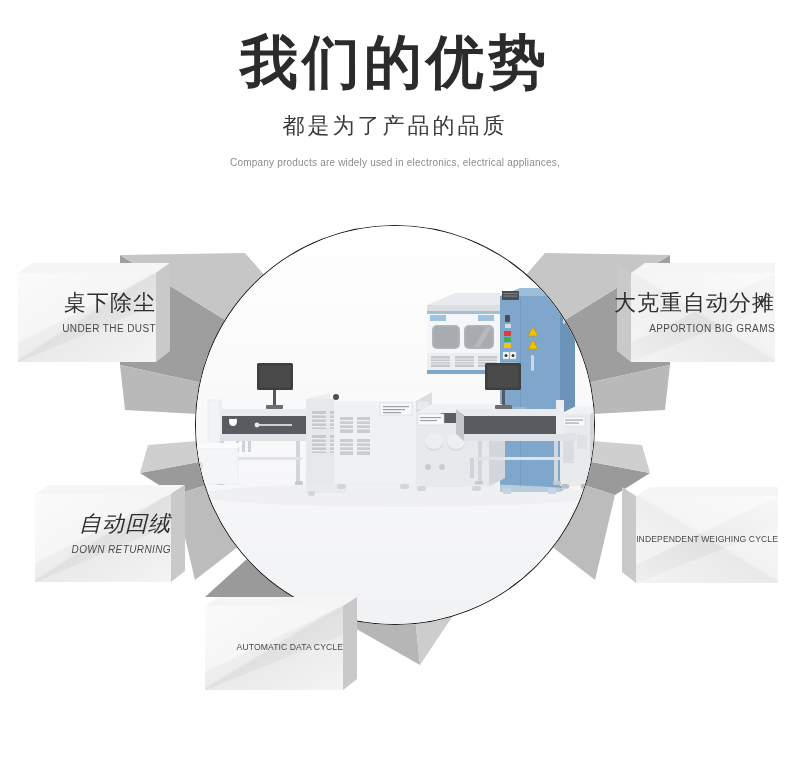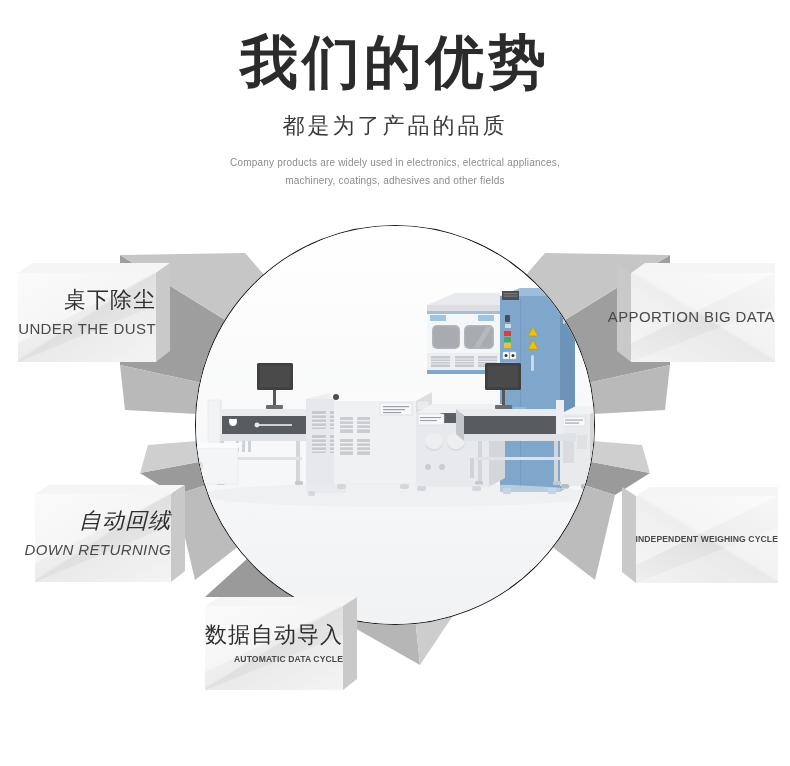--- a/index.html
+++ b/index.html
@@ -33,36 +33,35 @@
   .lbox{position:absolute;}
   .lbox .face{
     position:absolute;left:0;top:0;width:100%;height:100%;
     display:flex;flex-direction:column;align-items:flex-end;justify-content:center;
   }
   .cn{
     font-size:22px;color:#2f2f2f;letter-spacing:1px;white-space:nowrap;
     font-family:"DejaVu Sans","Liberation Sans",sans-serif;line-height:1.1;
   }
   .en{
-    font-size:15px;color:#4a4a4a;letter-spacing:.4px;white-space:nowrap;
+    font-size:10px;color:#4a4a4a;letter-spacing:.4px;white-space:nowrap;
     margin-top:7px;font-family:"Liberation Sans",sans-serif;
   }
-  .en.wide{font-size:8.6px;letter-spacing:.1px;font-weight:bold;}
+  .en.wide{font-size:8.6px;letter-spacing:.1px;}
 </style>
 </head>
 <body>
 
 <div id="stage">
 
   <div class="header">
     <div class="title">我们的优势</div>
     <div class="subtitle">都是为了产品的品质</div>
     <div class="desc">
       <div>Company products are widely used in electronics, electrical appliances,</div>
-      <div>machinery, coatings, adhesives and other fields</div>
     </div>
   </div>
 
   <svg id="scene" viewBox="0 0 790 520">
     <defs>
 
       <clipPath id="outsideCircle" clipPathUnits="userSpaceOnUse">
         <path d="M0,0 H790 V520 H0 Z M395,230 m-200,0 a200,200 0 1,0 400,0 a200,200 0 1,0 -400,0 Z" clip-rule="evenodd"></path>
       </clipPath>
       <clipPath id="insideCircle" clipPathUnits="userSpaceOnUse">
@@ -400,21 +399,22 @@
 
   <div class="lbox" style="left:615px;top:263px;width:160px;height:99px;">
     <svg viewBox="0 0 160 99" width="160" height="99" style="position:absolute;left:0;top:0;">
       <path d="M16,10 L160,10 L160,99 L16,99 Z" fill="url(#gBoxR)"></path>
       <path d="M16,10 L30,0 L160,0 L160,10 Z" fill="#f5f5f5"></path>
       <path d="M16,10 L2,0 L2,88 L16,99 Z" fill="#c9c9c9"></path>
       <path d="M16,10 L160,10 L16,80 Z" fill="#ffffff" opacity=".45"></path>
       <path d="M160,99 L160,42 L16,99 Z" fill="#ffffff" opacity=".3"></path>
     </svg>
     <div class="face" style="left:16px;width:144px;">
-      <div class="en">APPORTION  BIG DATA</div>
+      <div class="cn">大克重自动分摊</div>
+      <div class="en">APPORTION  BIG GRAMS</div>
     </div>
   </div>
 
   <div class="lbox" style="left:35px;top:485px;width:153px;height:97px;">
     <svg viewBox="0 0 153 97" width="153" height="97" style="position:absolute;left:0;top:0;">
       <path d="M0,9 L136,9 L136,97 L0,97 Z" fill="url(#gBoxL)"></path>
       <path d="M0,9 L14,0 L150,0 L136,9 Z" fill="#f5f5f5"></path>
       <path d="M136,9 L150,0 L150,86 L136,97 Z" fill="#c9c9c9"></path>
       <path d="M0,9 L136,9 L0,78 Z" fill="#ffffff" opacity=".45"></path>
       <path d="M136,97 L136,40 L0,97 Z" fill="#ffffff" opacity=".3"></path>
@@ -440,18 +440,17 @@
 
   <div class="lbox" style="left:205px;top:597px;width:155px;height:93px;">
     <svg viewBox="0 0 155 93" width="155" height="93" style="position:absolute;left:0;top:0;">
       <path d="M0,9 L138,9 L138,93 L0,93 Z" fill="url(#gBoxL)"></path>
       <path d="M0,9 L14,0 L152,0 L138,9 Z" fill="#f5f5f5"></path>
       <path d="M138,9 L152,0 L152,82 L138,93 Z" fill="#c9c9c9"></path>
       <path d="M0,9 L138,9 L0,75 Z" fill="#ffffff" opacity=".45"></path>
       <path d="M138,93 L138,38 L0,93 Z" fill="#ffffff" opacity=".3"></path>
     </svg>
     <div class="face" style="width:138px;">
-      <div class="cn">数据自动导入</div>
       <div class="en wide">AUTOMATIC DATA CYCLE</div>
     </div>
   </div>
 
 </div>
 
 </body></html>

